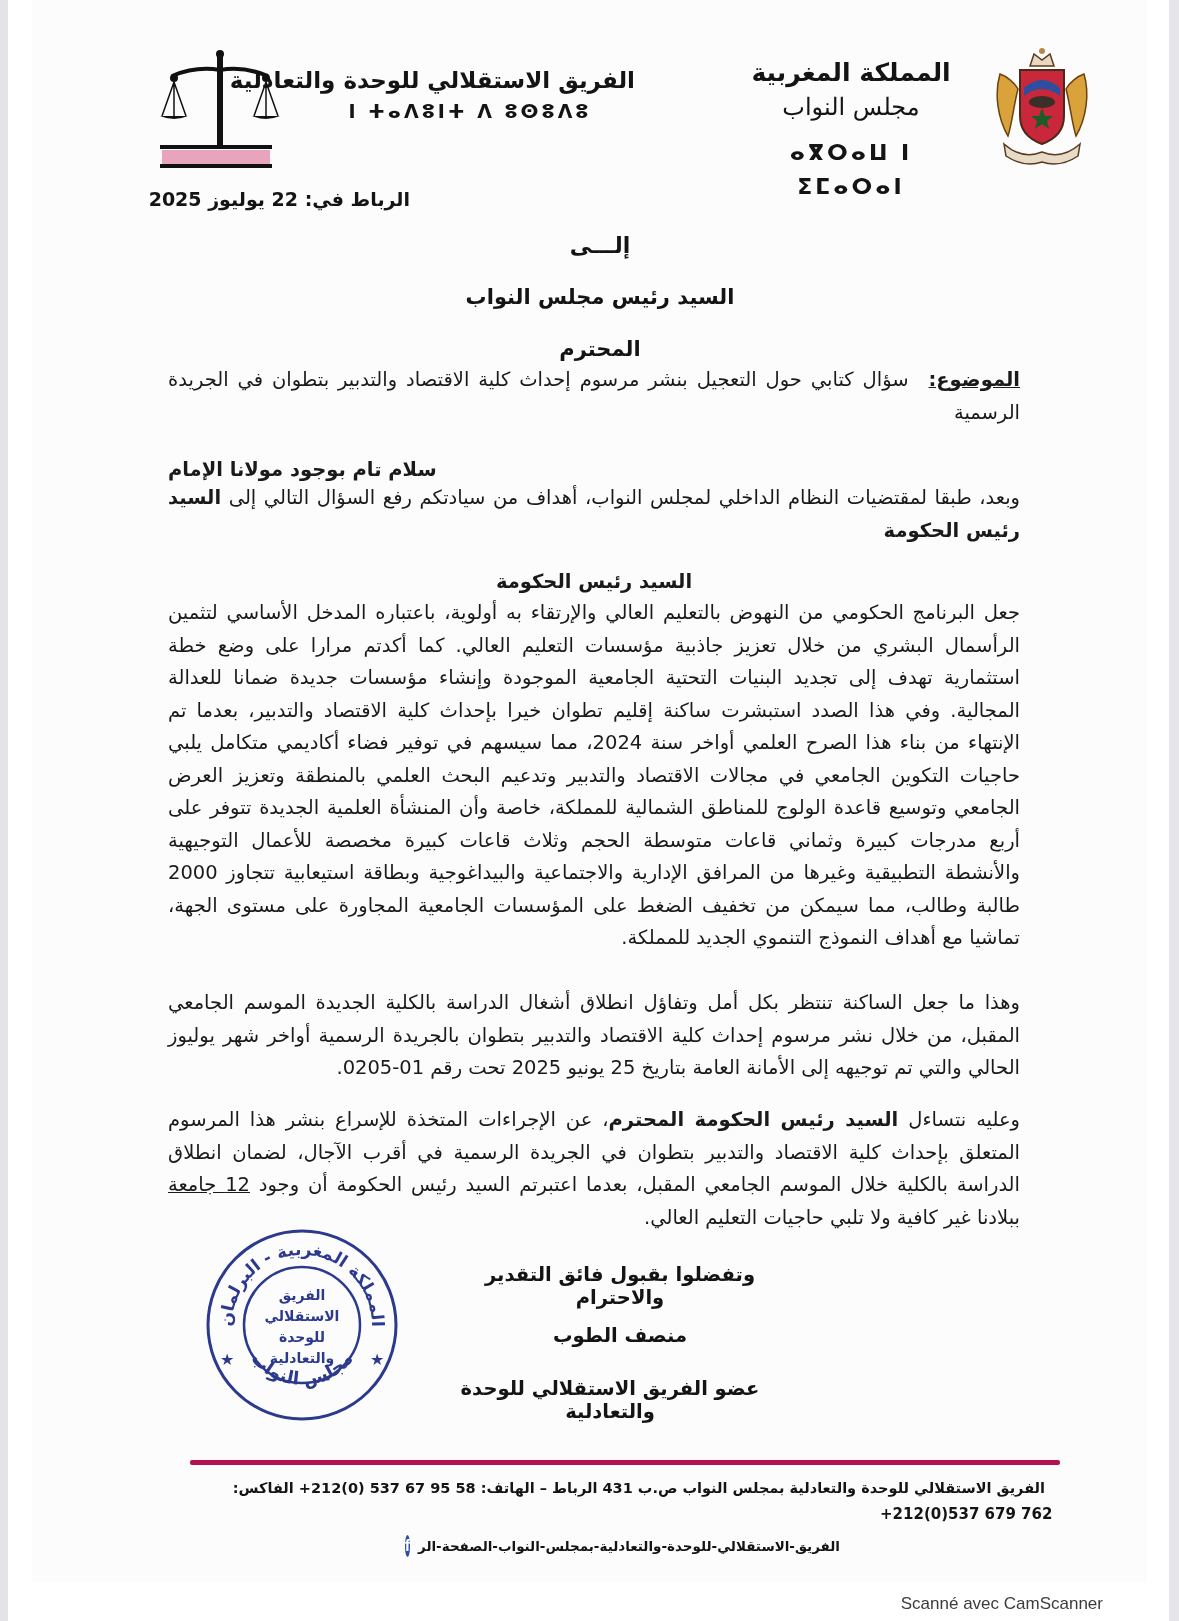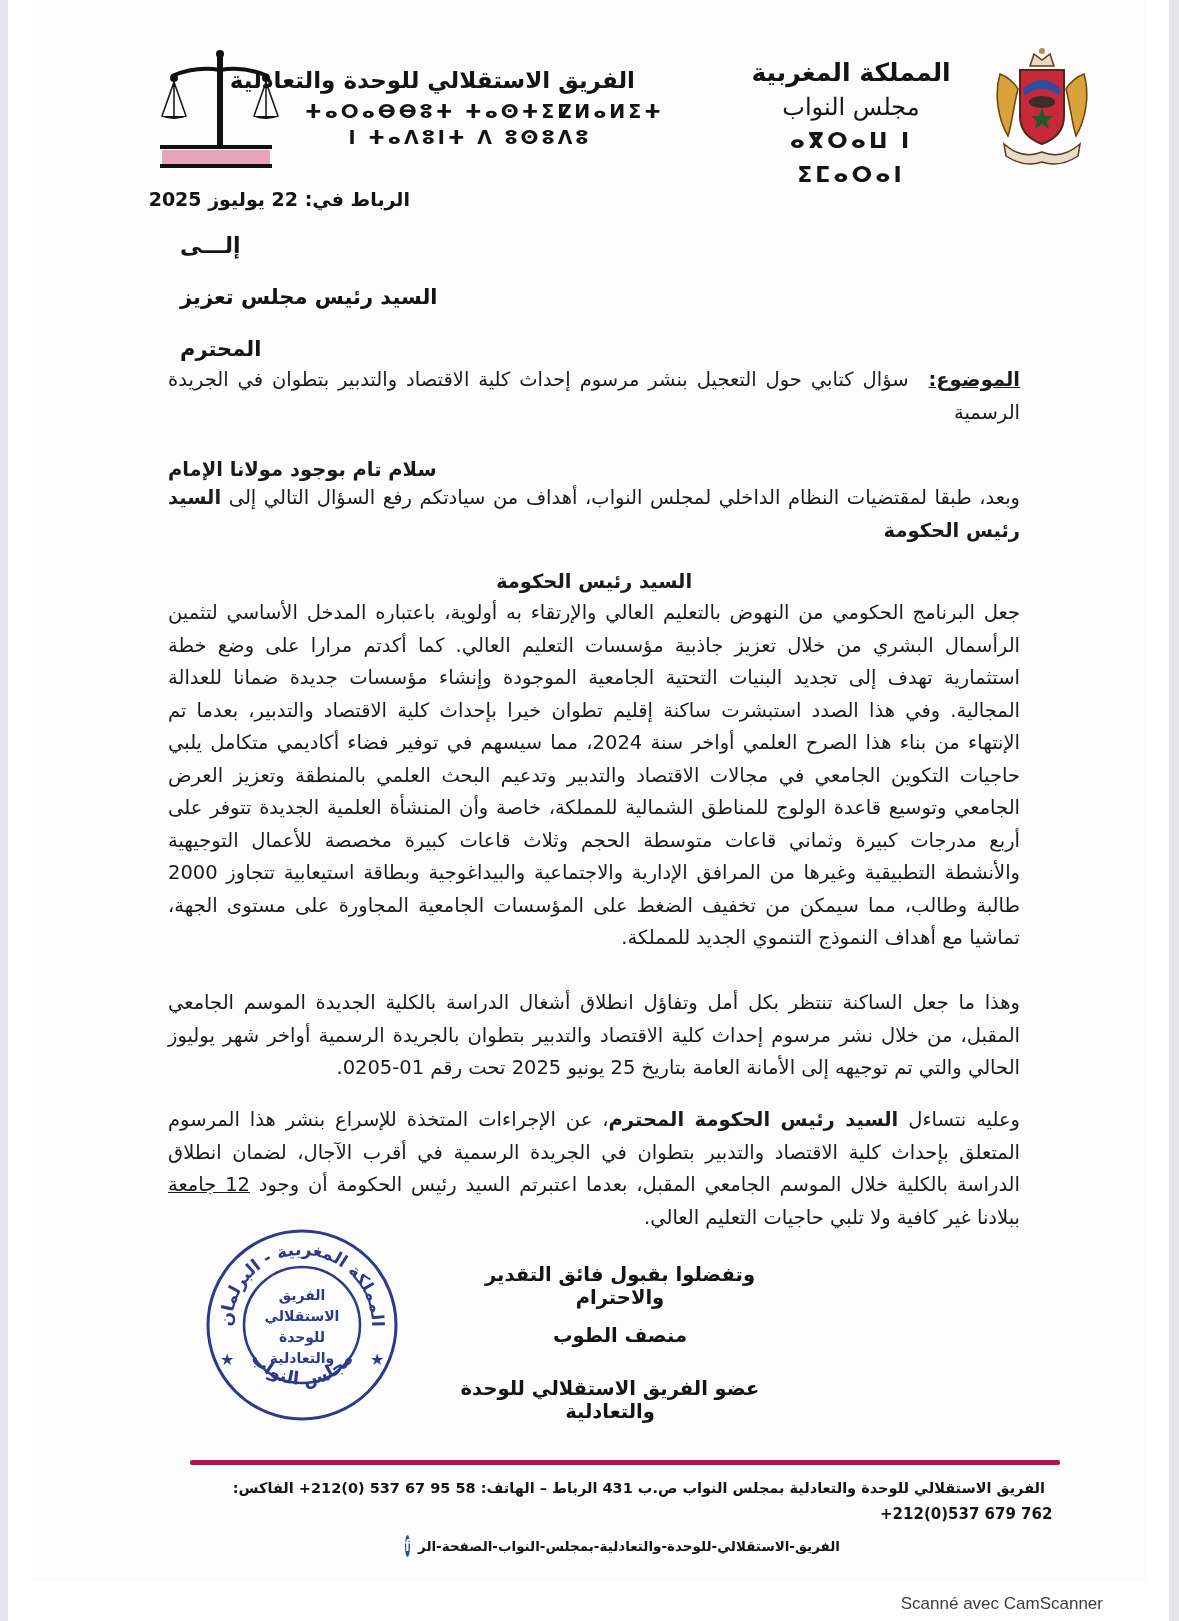--- a/index.html
+++ b/index.html
@@ -14,28 +14,28 @@
     .edge-right { position: absolute; right: 0; top: 0; width: 10px; height: 1621px; background: #e6e6ea; }
     .paper {
       position: absolute; left: 32px; top: 0; width: 1115px; height: 1582px;
       background: #fdfcfc;
     }
     
     .emblem { position: absolute; left: 992px; top: 44px; width: 100px; height: 130px; }
     .kingdom { position: absolute; right: 228px; top: 56px; width: 200px; text-align: center; direction: rtl; }
     .kingdom .l1 { font-size: 25px; font-weight: bold; line-height: 34px; }
     .kingdom .l2 { font-size: 24px; line-height: 34px; font-family: "DejaVu Serif", serif; }
-    .kingdom .l3 { font-size: 22px; font-weight: bold; letter-spacing: 3px; line-height: 34px; direction: ltr; }
+    .kingdom .l3 { font-size: 22px; font-weight: bold; letter-spacing: 3px; line-height: 34px; direction: ltr; margin-top: 12px; }
     .party { position: absolute; left: 305px; top: 62px; width: 330px; text-align: center; direction: rtl; }
     .party .l1 { font-size: 23px; font-weight: bold; line-height: 36px; white-space: nowrap; }
     .party .l2, .party .l3 { font-size: 19px; font-weight: bold; letter-spacing: 3px; line-height: 26px; direction: ltr; white-space: nowrap; }
     .scales { position: absolute; left: 160px; top: 48px; width: 125px; height: 125px; }
     .date { position: absolute; left: 190px; top: 188px; width: 220px; font-size: 19px; font-weight: bold; direction: rtl; text-align: right; white-space: nowrap; }
 
-    .center { position: absolute; left: 180px; width: 840px; text-align: left; direction: rtl; font-weight: bold; }
+    .center { position: absolute; left: 180px; width: 840px; text-align: center; direction: rtl; font-weight: bold; }
     .to { top: 233px; font-size: 22px; }
     .recipient { top: 285px; font-size: 21px; }
     .respected { top: 337px; font-size: 21px; }
 
     .body-text {
       position: absolute; left: 168px; width: 852px; direction: rtl; text-align: justify;
       font-size: 19.5px; line-height: 32.5px; color: #1a1a1a;
     }
     .subject { top: 364px; }
     .subject .lbl { font-weight: bold; text-decoration: underline; margin-left: 11px; }
@@ -85,21 +85,20 @@
 </svg>
 
 <div class="kingdom">
   <div class="l1">المملكة المغربية</div>
   <div class="l2">مجلس النواب</div>
   <div class="l3">ⴰⴳⵔⴰⵡ ⵏ ⵉⵎⴰⵔⴰⵏ</div>
 </div>
 
 <div class="party">
   <div class="l1">الفريق الاستقلالي للوحدة والتعادلية</div>
-  <div class="l2">ⵜⴰⵔⴰⴱⴱⵓⵜ ⵜⴰⵙⵜⵉⵇⵍⴰⵍⵉⵜ</div>
   <div class="l3">ⵏ ⵜⴰⴷⵓⵏⵜ ⴷ ⵓⵙⵓⴷⵓ</div>
 </div>
 
 <svg class="scales" viewBox="0 0 125 125">
   <circle cx="60" cy="6" r="4" fill="#111"></circle>
   <rect x="57" y="8" width="6" height="90" fill="#111"></rect>
   <path d="M12 28 Q36 18 60 22 Q84 18 108 28" stroke="#111" stroke-width="4" fill="none"></path>
   <circle cx="14" cy="30" r="4" fill="#111"></circle>
   <circle cx="106" cy="30" r="4" fill="#111"></circle>
   <path d="M14 34 L2 68 M14 34 L26 68 M14 34 L14 68" stroke="#111" stroke-width="1.5" fill="none"></path>
@@ -107,21 +106,21 @@
   <path d="M0 68 L28 68 Q14 74 0 68 Z" fill="#111"></path>
   <path d="M92 68 L120 68 Q106 74 92 68 Z" fill="#111"></path>
   <rect x="0" y="97" width="112" height="4" fill="#111"></rect>
   <rect x="2" y="102" width="108" height="14" fill="#e8a3bd"></rect>
   <rect x="0" y="116" width="112" height="4" fill="#111"></rect>
 </svg>
 
 <div class="date">الرباط في: 22 يوليوز 2025</div>
 
 <div class="center to">إلـــى</div>
-<div class="center recipient">السيد رئيس مجلس تعزيز</div>
+<div class="center recipient">السيد رئيس مجلس النواب</div>
 <div class="center respected">المحترم</div>
 
 <div class="body-text subject">
   <span class="lbl">الموضوع:</span><span> سؤال كتابي حول التعجيل بنشر مرسوم إحداث كلية الاقتصاد والتدبير بتطوان في الجريدة الرسمية</span>
 </div>
 
 <div class="body-text greeting">سلام تام بوجود مولانا الإمام</div>
 
 <div class="body-text intro">
   <span>وبعد، طبقا لمقتضيات النظام الداخلي لمجلس النواب، أهداف من سيادتكم رفع السؤال التالي إلى </span><span class="b">السيد رئيس الحكومة</span>

